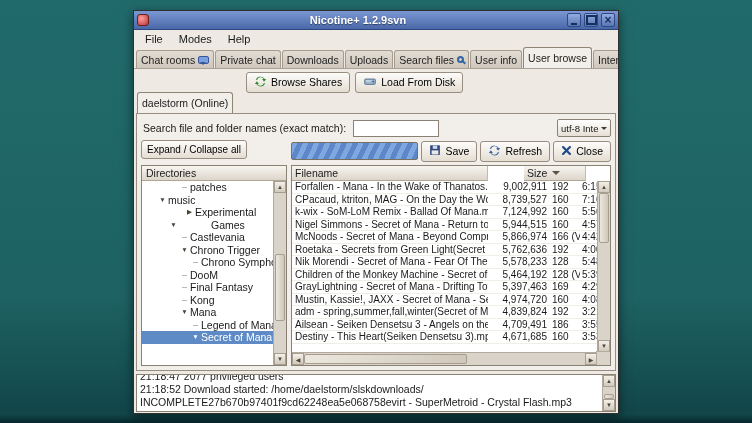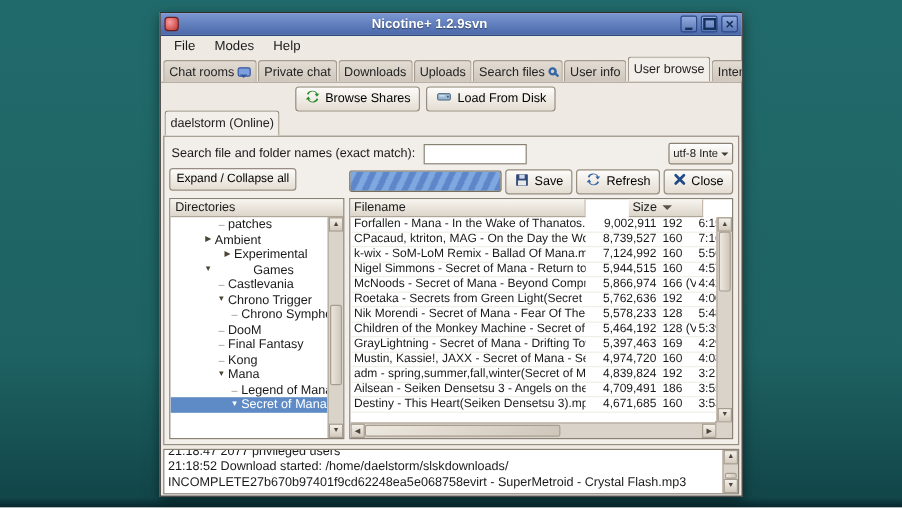--- a/index.html
+++ b/index.html
@@ -259,23 +259,23 @@
           </button>
         </div>
 
         <div class="panel dirs-panel">
           <div class="col-head">Directories</div>
           <div class="dirs-body">
               <div class="tree-row" style="padding-left: 37px;">
                 <span class="expander leaf">–</span>
                 <span>patches</span>
               </div>
-              <div class="tree-row" style="padding-left: 26px;">
-                <span class="expander">▶</span>
-                <span>Ambient</span>
+              <div class="tree-row" style="padding-left: 15px;">
+                <span class="expander">▼</span>
+                <span>music</span>
               </div>
               <div class="tree-row" style="padding-left: 42px;">
                 <span class="expander">▶</span>
                 <span>Experimental</span>
               </div>
               <div class="tree-row" style="padding-left: 26px; gap: 32px;">
                 <span class="expander">▼</span>
                 <span>Games</span>
               </div>
               <div class="tree-row" style="padding-left: 37px;">

